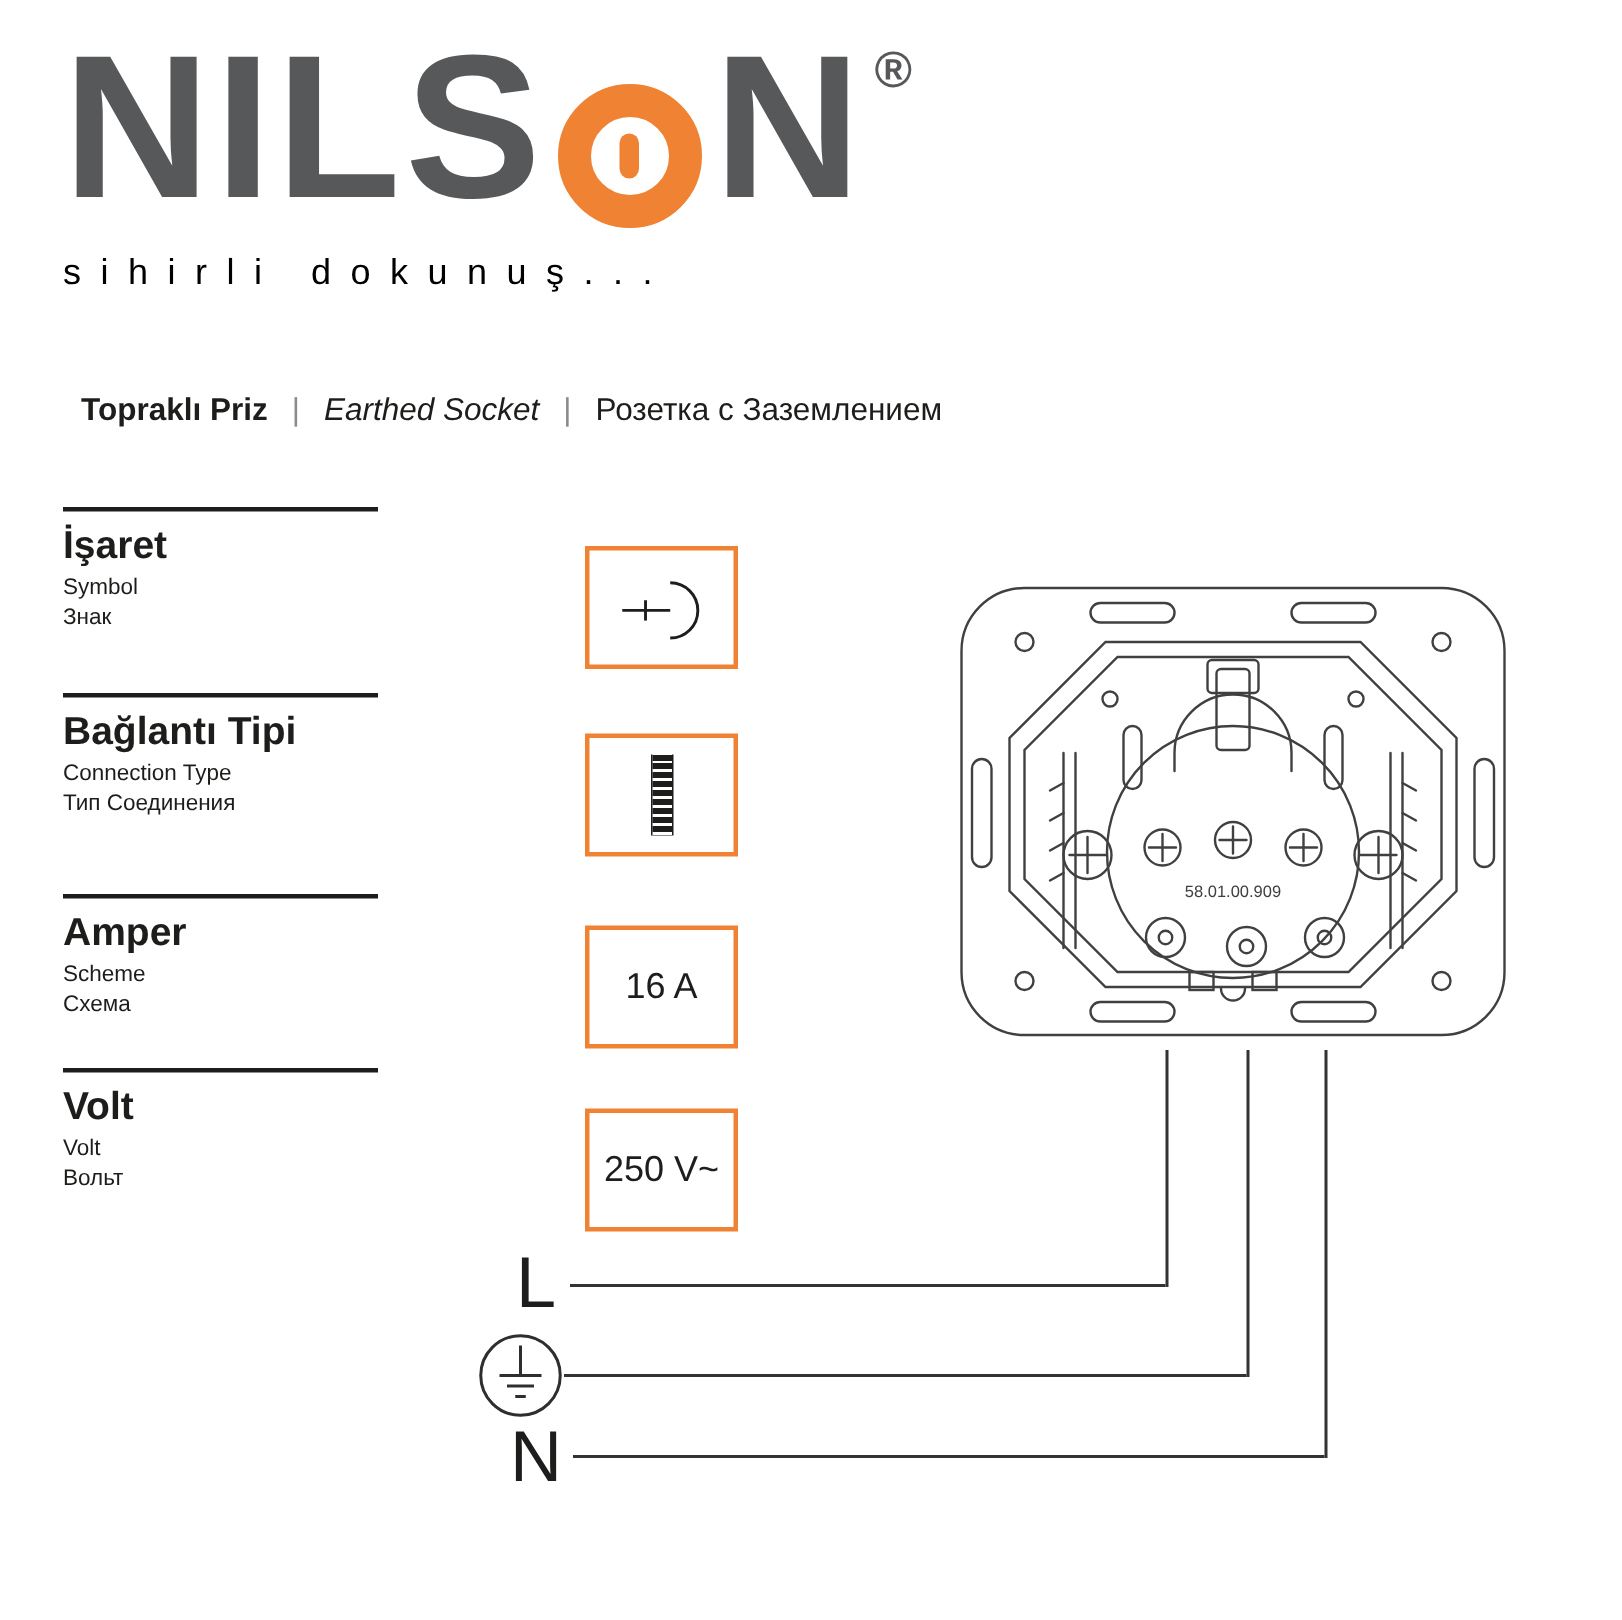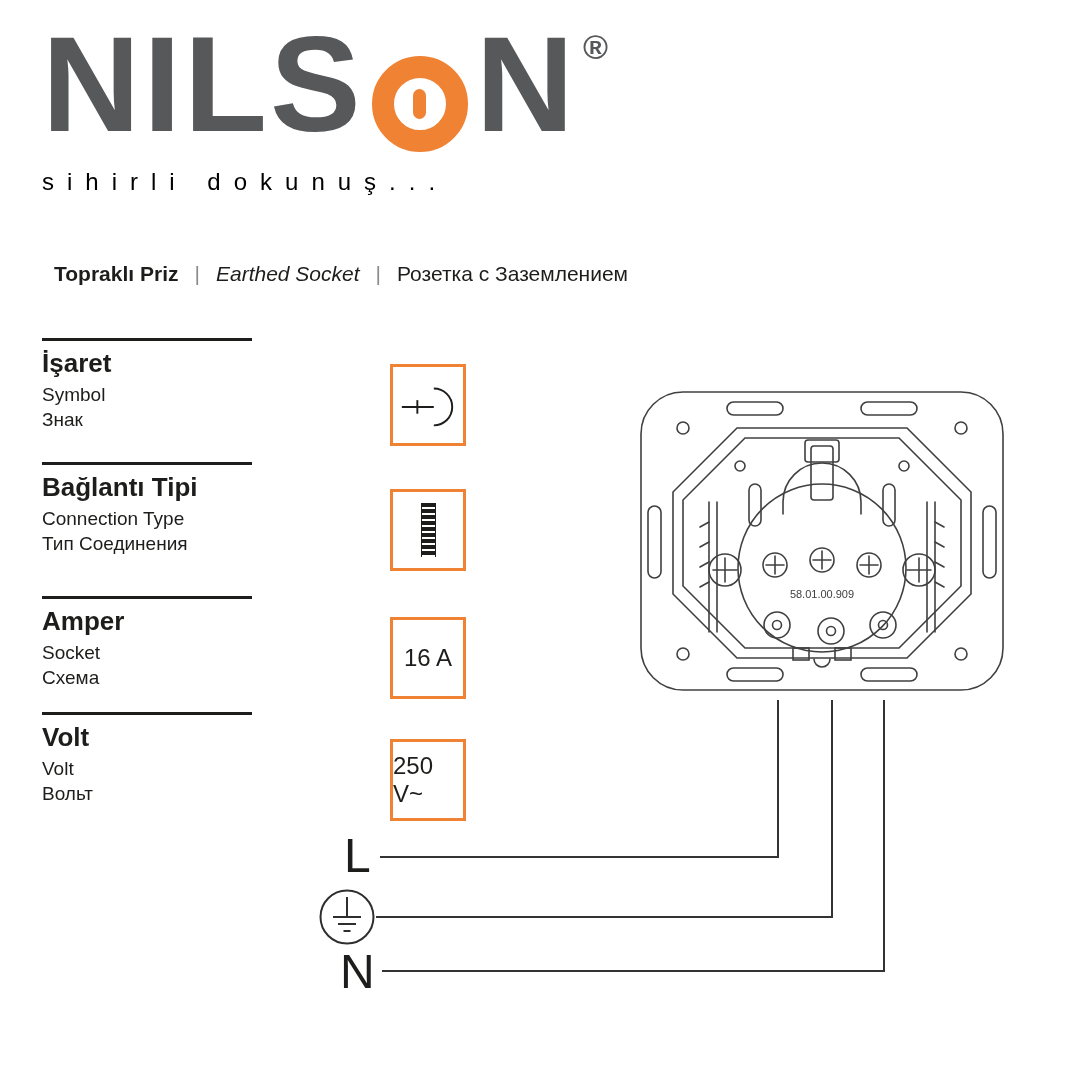--- a/index.html
+++ b/index.html
@@ -31,23 +31,23 @@
   .product-title { position:absolute; left:54px; top:262px; display:flex; align-items:baseline;
                    font-size:21px; white-space:nowrap; }
   .pt-tr { font-weight:bold; }
   .pt-en { font-style:italic; }
   .pt-sep { color:#8b8b8b; font-weight:300; margin:0 16px; }
 
   
   .spec { position:absolute; left:42px; width:210px; border-top:3px solid #1d1d1b;
           padding-top:7px; white-space:nowrap; }
   .spec-tr { font-size:26px; font-weight:bold; margin-bottom:3px; }
-  .spec-sub { font-size:19px; line-height:1.32; }
-
-  .valbox { position:absolute; left:390px; width:76px; height:82px; box-sizing:border-box;
+  .spec-sub { font-size:15px; line-height:1.32; }
+
+  .valbox { position:absolute; left:390px; width:102px; height:82px; box-sizing:border-box;
             border:3px solid #ef8233; display:flex; align-items:center; justify-content:center; }
   .valbox-text { font-size:24px; color:#1d1d1b; }
   .screw-icon { width:13px; height:54px;
                 background:repeating-linear-gradient(180deg,#1d1d1b 0 4px,#ffffff 4px 6px);
                 border-left:1px solid #1d1d1b; border-right:1px solid #1d1d1b; }
 
   
   .live-label    { position:absolute; left:344px; top:828px; font-size:48px; }
   .neutral-label { position:absolute; left:340px; top:944px; font-size:48px; }
   .earth-wrap    { position:absolute; left:318px; top:888px; width:58px; height:58px; }
@@ -87,21 +87,21 @@
   </section>
 
   <section class="spec" style="top:462px">
     <div class="spec-tr">Bağlantı Tipi</div>
     <div class="spec-sub">Connection Type</div>
     <div class="spec-sub">Тип Соединения</div>
   </section>
 
   <section class="spec" style="top:596px">
     <div class="spec-tr">Amper</div>
-    <div class="spec-sub">Socket</div>
+    <div class="spec-sub">Scheme</div>
     <div class="spec-sub">Схема</div>
   </section>
 
   <section class="spec" style="top:712px">
     <div class="spec-tr">Volt</div>
     <div class="spec-sub">Volt</div>
     <div class="spec-sub">Вольт</div>
   </section>
 
 

